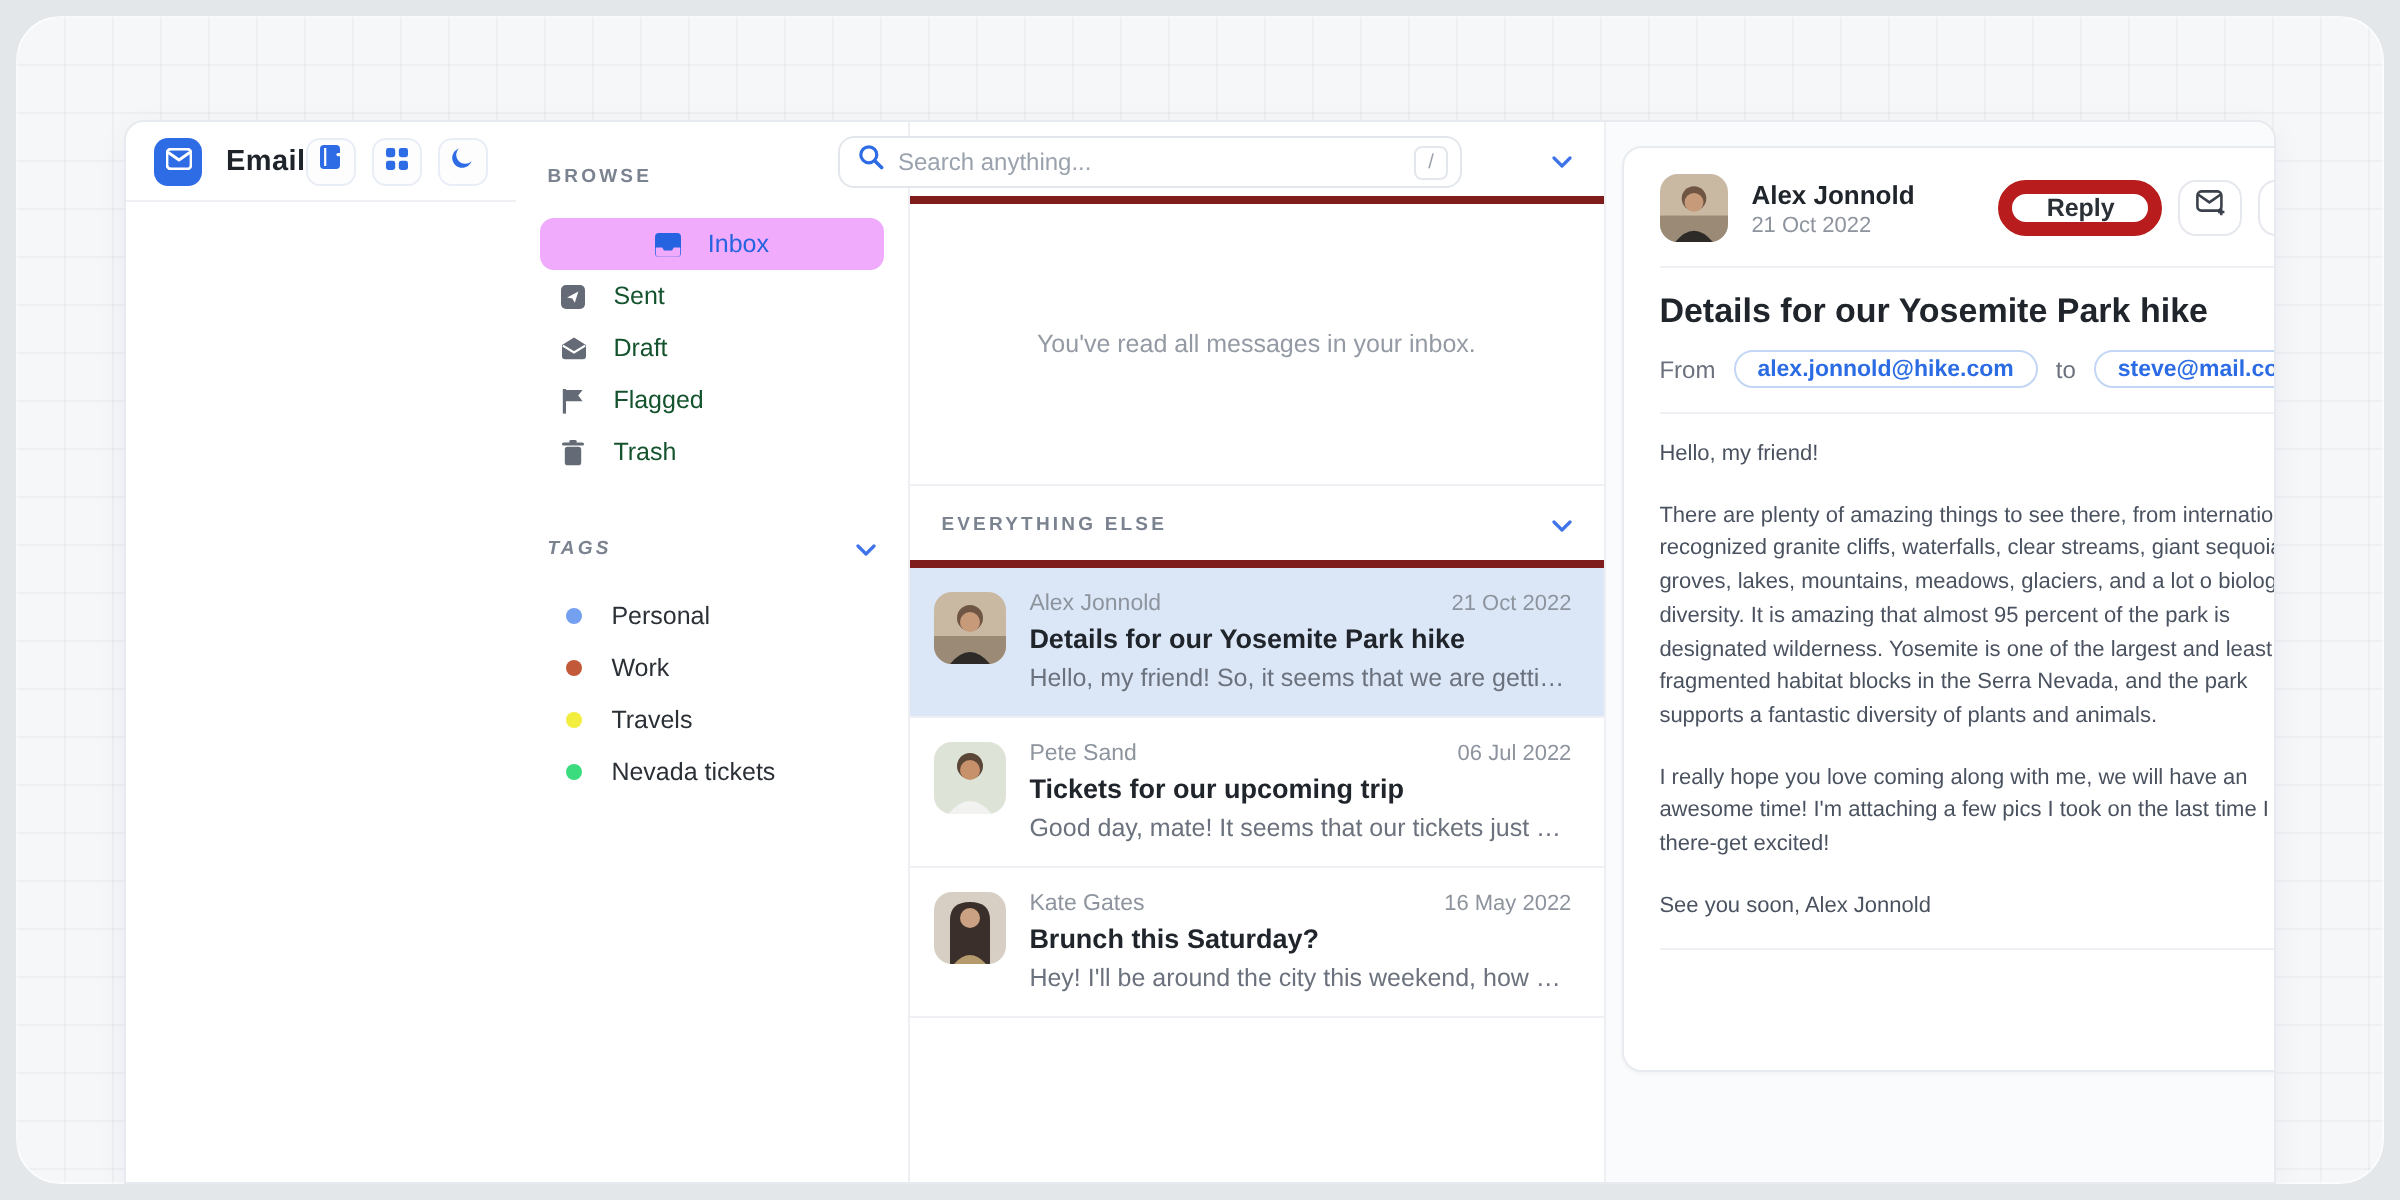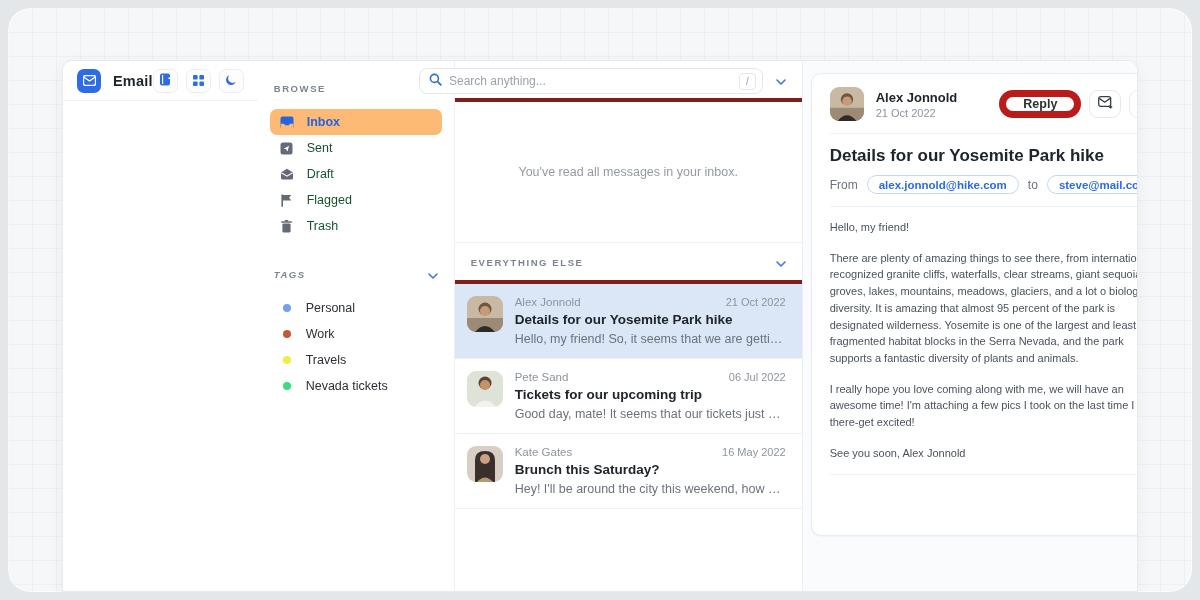--- a/index.html
+++ b/index.html
@@ -14,40 +14,40 @@
 
   .app { position:absolute; left:54px; top:52px; width:1076px; height:532px; background:#ffffff;
     border:1px solid #e7eaee; border-radius:10px 10px 0 0; box-shadow:0 4px 16px rgba(30,41,59,.05);
     display:flex; overflow:hidden; }
 
   
   .app-header { height:40px; flex:0 0 40px; display:flex; align-items:center; padding:0 14px;
     border-bottom:1px solid #eef0f3; position:relative; }
   .logo { width:24px; height:24px; border-radius:7px; background:#2e6ce6; display:flex; align-items:center; justify-content:center; }
   .app-title { margin-left:12px; font-size:14.5px; font-weight:700; color:#1f242b; letter-spacing:.2px; }
-  .search { position:absolute; left:356px; top:7px; width:344px; height:26px; border:1px solid #e3e7ec;
+  .search { position:absolute; left:356px; top:7px; width:312px; height:26px; border:1px solid #e3e7ec;
     border-radius:8px; background:#fff; display:flex; align-items:center; padding:0 6px 0 9px; }
   .search input { flex:1; border:none; outline:none; font-size:12px; color:#3a414b; margin-left:7px;
     font-family:"Liberation Sans","DejaVu Sans",sans-serif; background:transparent; }
   .search input::placeholder { color:#9aa2ad; }
   .kbd { width:17px; height:17px; border:1px solid #e3e7ec; border-radius:4px; font-size:10px; color:#9aa2ad;
     display:flex; align-items:center; justify-content:center; }
   .header-actions { margin-left:auto; display:flex; gap:8px; }
   .icon-btn-sm { width:25px; height:24px; border:1px solid #e9eef6; background:#fdfdfe; border-radius:7px;
     display:flex; align-items:center; justify-content:center; cursor:pointer; }
 
   
   .columns { flex:1; display:flex; min-height:0; }
 
   .sidebar { width:197px; flex:0 0 197px; border-right:1px solid #edeff2; padding:18px 12px; }
   .section-head { display:flex; align-items:center; justify-content:space-between; padding:0 4px; margin-bottom:12px; }
   .section-label { font-size:9.5px; font-weight:700; letter-spacing:1.6px; color:#7b8390; }
   .nav-item { height:26px; display:flex; align-items:center; gap:13px; padding:0 10px; border-radius:7px;
     font-size:12.5px; font-weight:500; color:#14532d; cursor:pointer; }
-  .nav-item.active { background:#fdba74; color:#2563e0; font-weight:700; }
+  .nav-item.active { background:#f0abfc; color:#2563e0; font-weight:400;justify-content:center; }
   .nav-item .ic { width:14px; height:14px; display:flex; align-items:center; justify-content:center; }
   .tags-head { margin-top:26px;font-style:italic; }
   .tag-item { height:26px; display:flex; align-items:center; padding:0 10px 0 13px; font-size:12.5px; color:#2b3036; cursor:pointer; }
   .tag-dot { width:8px; height:8px; border-radius:50%; margin-right:15px; }
 
   .listcol { width:348px; flex:0 0 348px; border-right:1px solid #edeff2; display:flex; flex-direction:column; background:#fff; }
   .list-sec-head { display:flex; align-items:center; justify-content:space-between; padding:10px 16px 9px 16px;
     border-bottom:4px solid #7f1d1d; }
   .empty-zone { height:140px; display:flex; align-items:center; justify-content:center; }
   .empty-text { font-size:12.5px; color:#949aa4; }

